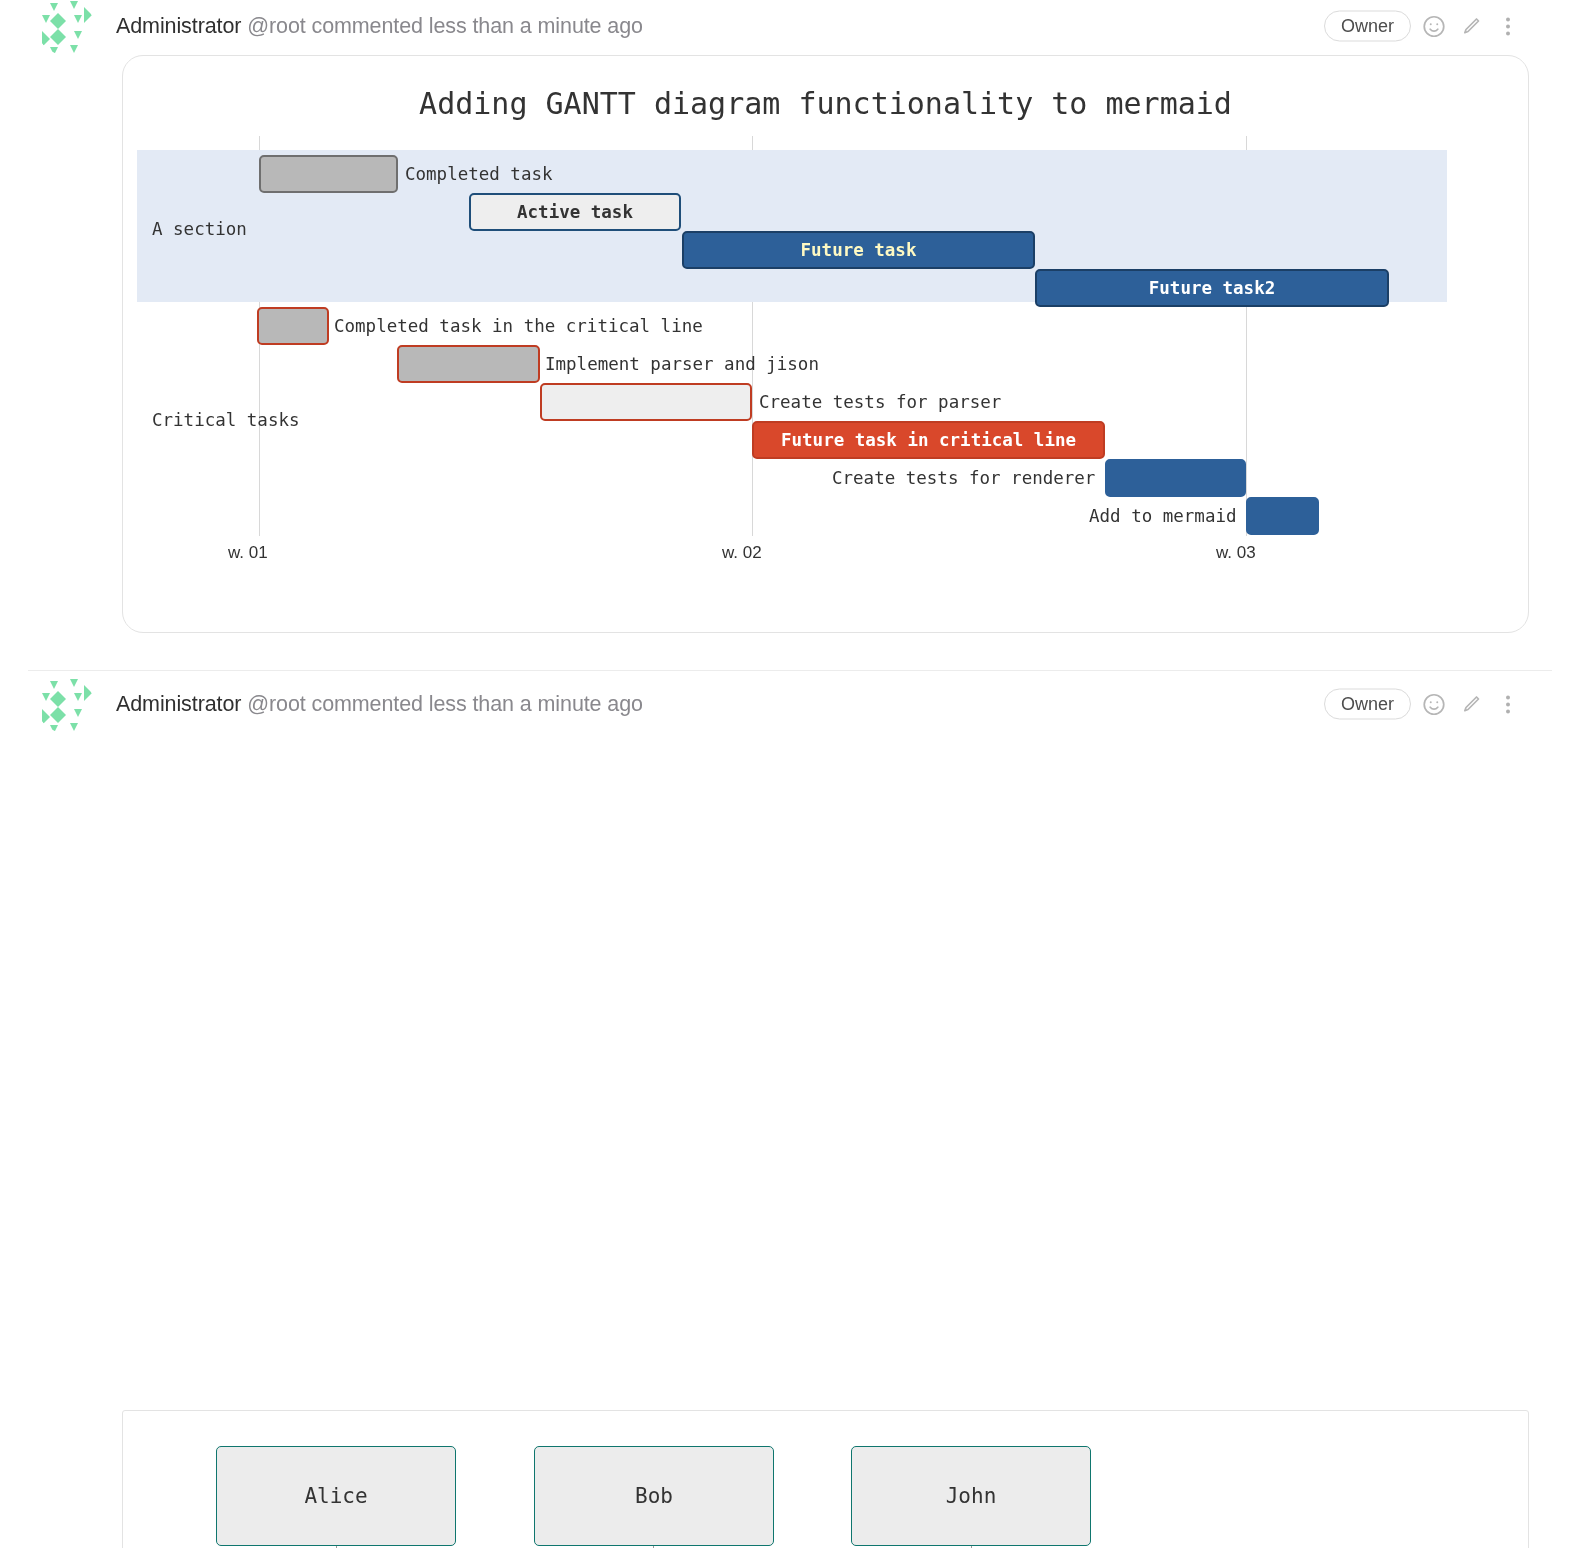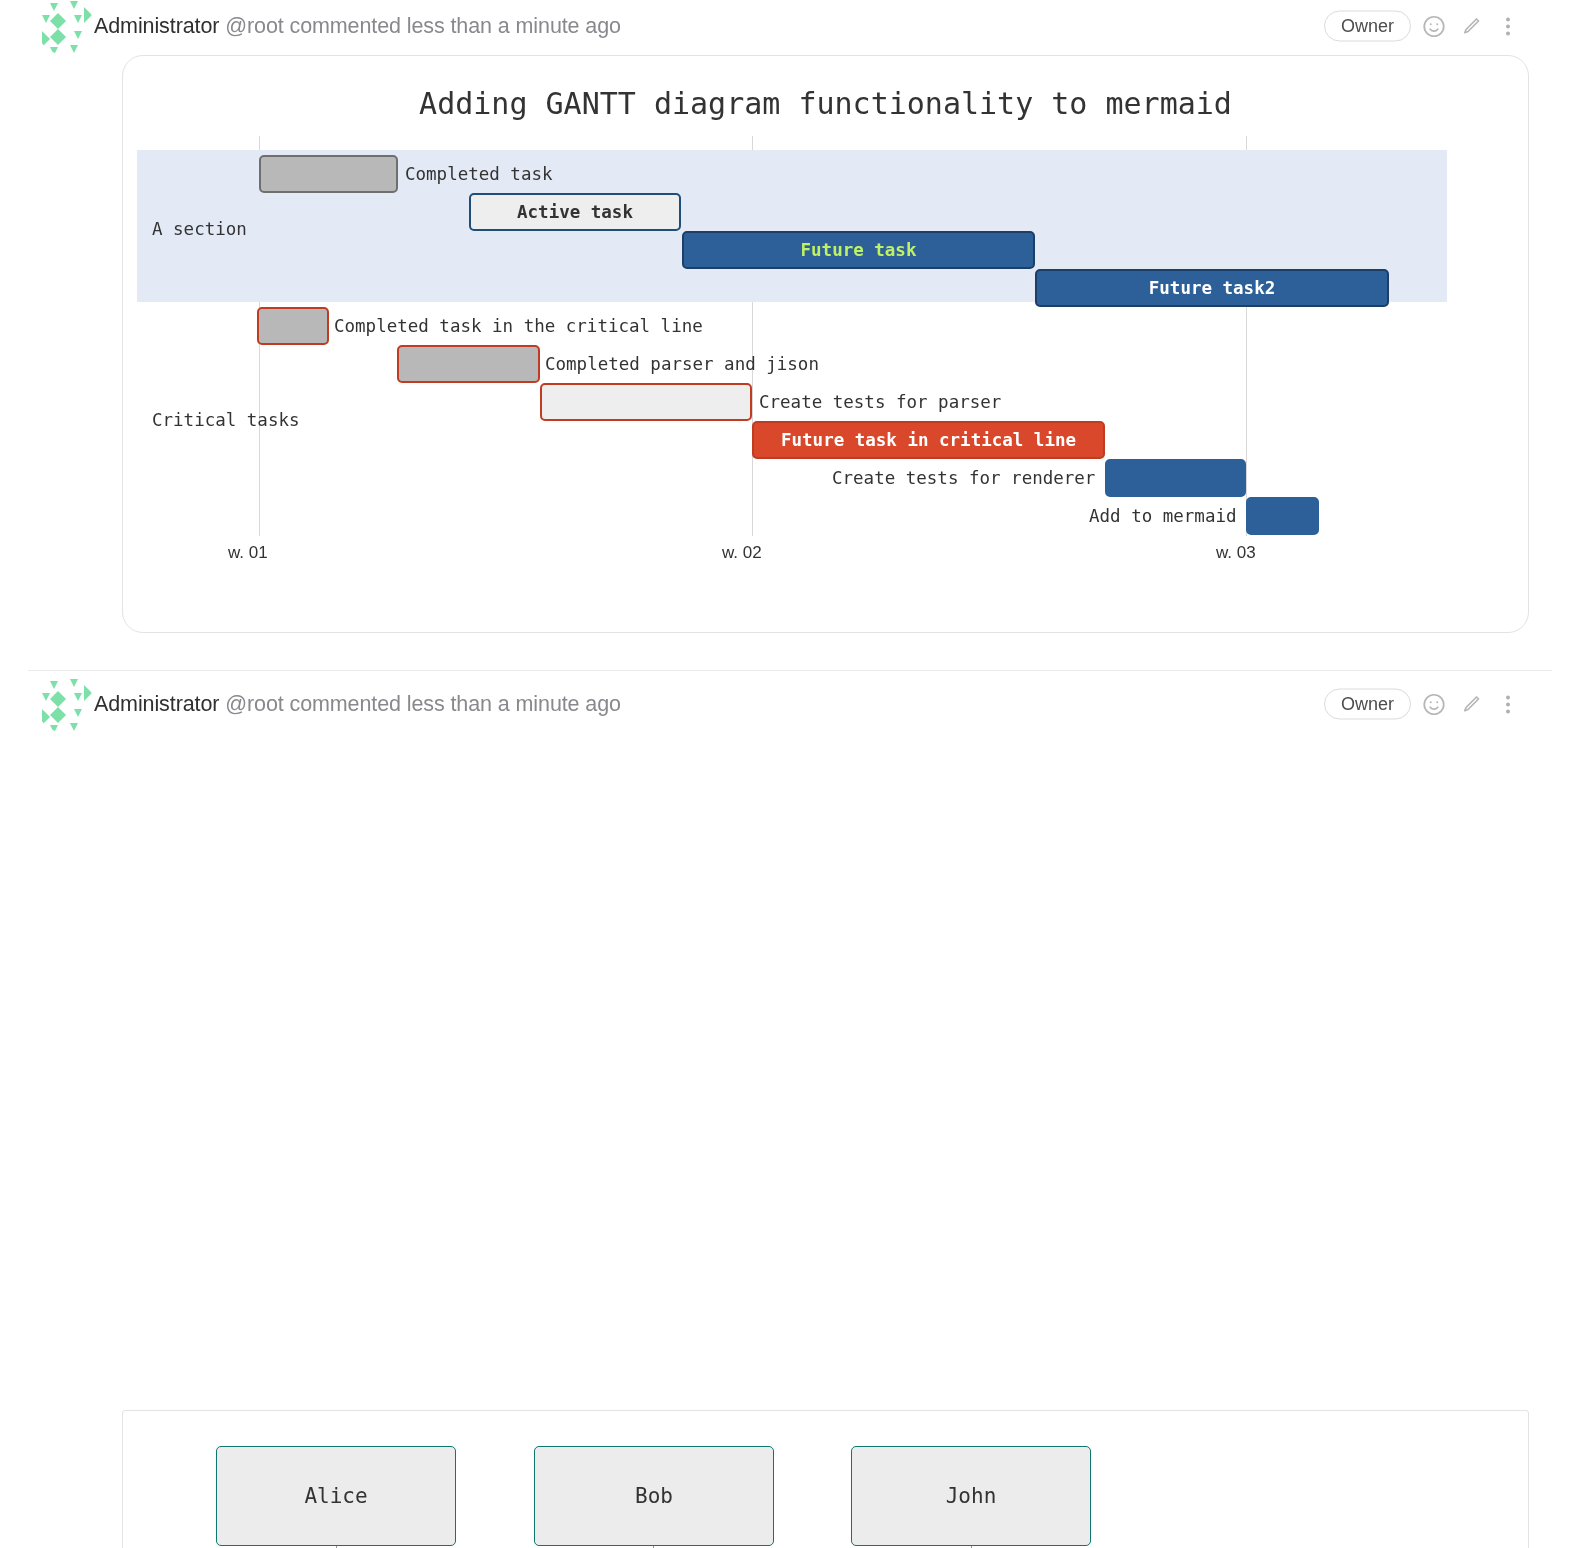--- a/index.html
+++ b/index.html
@@ -24,20 +24,21 @@
   .avatar {
     width: 58px; height: 58px;
     border-radius: 50%;
     background: #ffffff;
     overflow: hidden;
     flex: 0 0 58px;
     position: relative;
   }
   .avatar svg { display: block; }
   .c-title {
+    margin-left: 22px;
     font-size: 21.5px;
     color: #303030;
     white-space: nowrap;
     letter-spacing: -0.1px;
     text-align: right;
   }
   .c-title .uname { color: #303030; }
   .c-title .meta { color: #89888d; }
 
   .c-actions {
@@ -243,32 +244,32 @@
         <div class="sect-label" style="left:29px; top:354px;">Critical tasks</div>
 
         <div class="bar" style="left:136px; top:99px; width:139px; background:#b8b8b8; border-color:#6f6f6f;"></div>
         <div class="bar-label-out" style="left:282px; top:99px;">Completed task</div>
 
         <div class="bar" style="left:346px; top:137px; width:212px; background:#eeeeee; border-color:#1f4e79;">
           <span class="bar-label-in" style="color:#333;">Active task</span>
         </div>
 
         <div class="bar" style="left:559px; top:175px; width:353px; background:#2d6099; border-color:#1b3f66;">
-          <span class="bar-label-in" style="color:#bef264;">Future task</span>
+          <span class="bar-label-in" style="color:#fef9c3;">Future task</span>
         </div>
 
         <div class="bar" style="left:912px; top:213px; width:354px; background:#2d6099; border-color:#1b3f66;">
           <span class="bar-label-in" style="color:#fff;">Future task2</span>
         </div>
 
         <div class="bar" style="left:134px; top:251px; width:72px; background:#b8b8b8; border-color:#bf3c22;"></div>
         <div class="bar-label-out" style="left:211px; top:251px;">Completed task in the critical line</div>
 
         <div class="bar" style="left:274px; top:289px; width:143px; background:#b8b8b8; border-color:#bf3c22;"></div>
-        <div class="bar-label-out" style="left:422px; top:289px;">Completed parser and jison</div>
+        <div class="bar-label-out" style="left:422px; top:289px;">Implement parser and jison</div>
 
         <div class="bar" style="left:417px; top:327px; width:212px; background:#eeeeee; border-color:#bf3c22;"></div>
         <div class="bar-label-out" style="left:636px; top:327px;">Create tests for parser</div>
 
         <div class="bar" style="left:629px; top:365px; width:353px; background:#d9482b; border-color:#bf3c22;">
           <span class="bar-label-in" style="color:#fff;">Future task in critical line</span>
         </div>
 
         <div class="bar" style="left:982px; top:403px; width:141px; background:#2d6099; border-color:#2d6099;"></div>
         <div class="bar-label-out" style="left:709px; top:403px;">Create tests for renderer</div>

